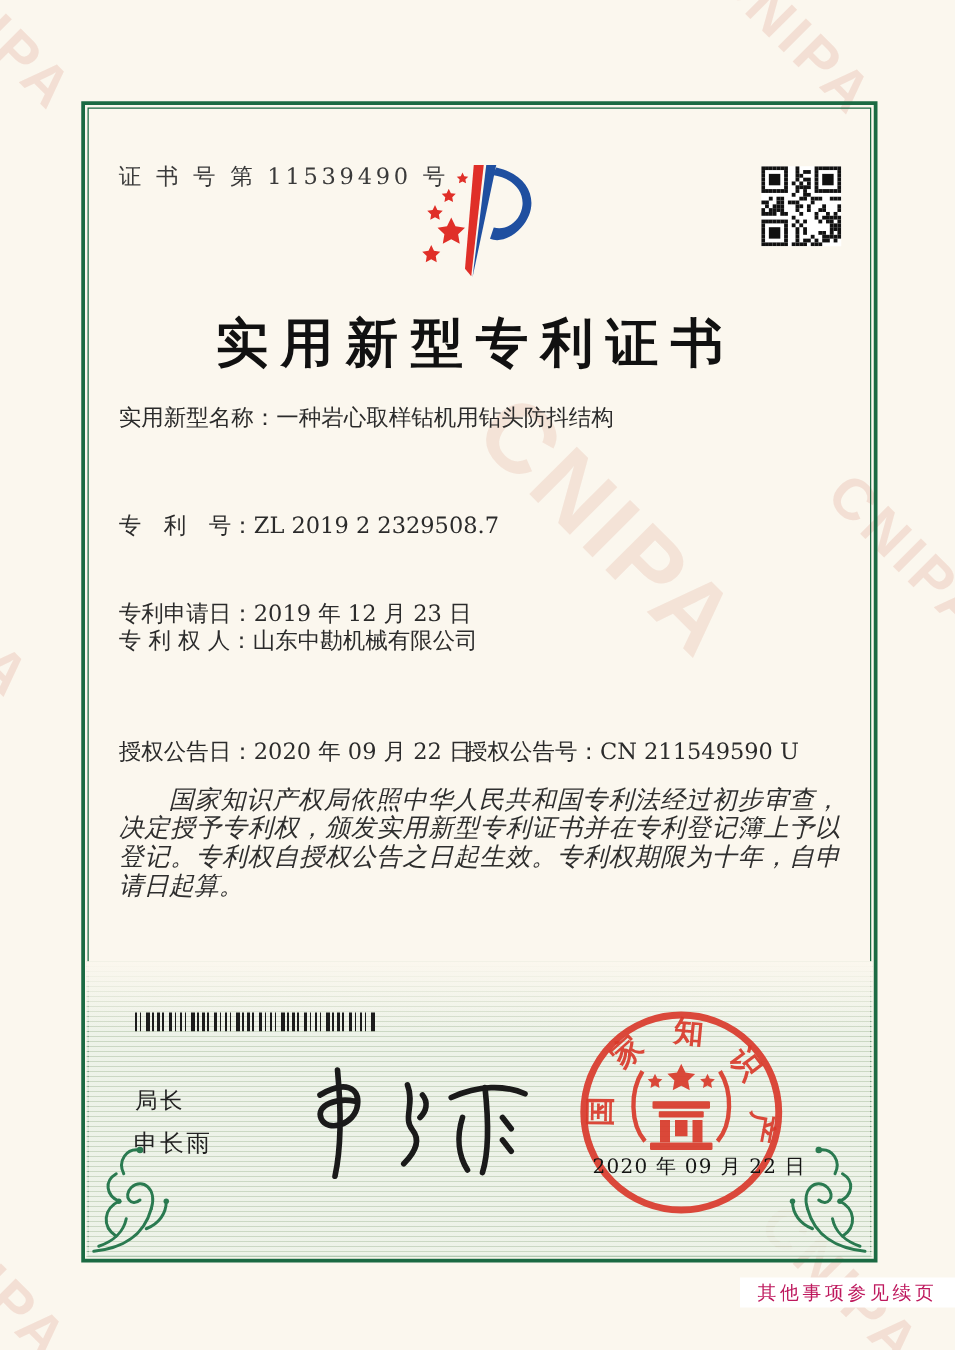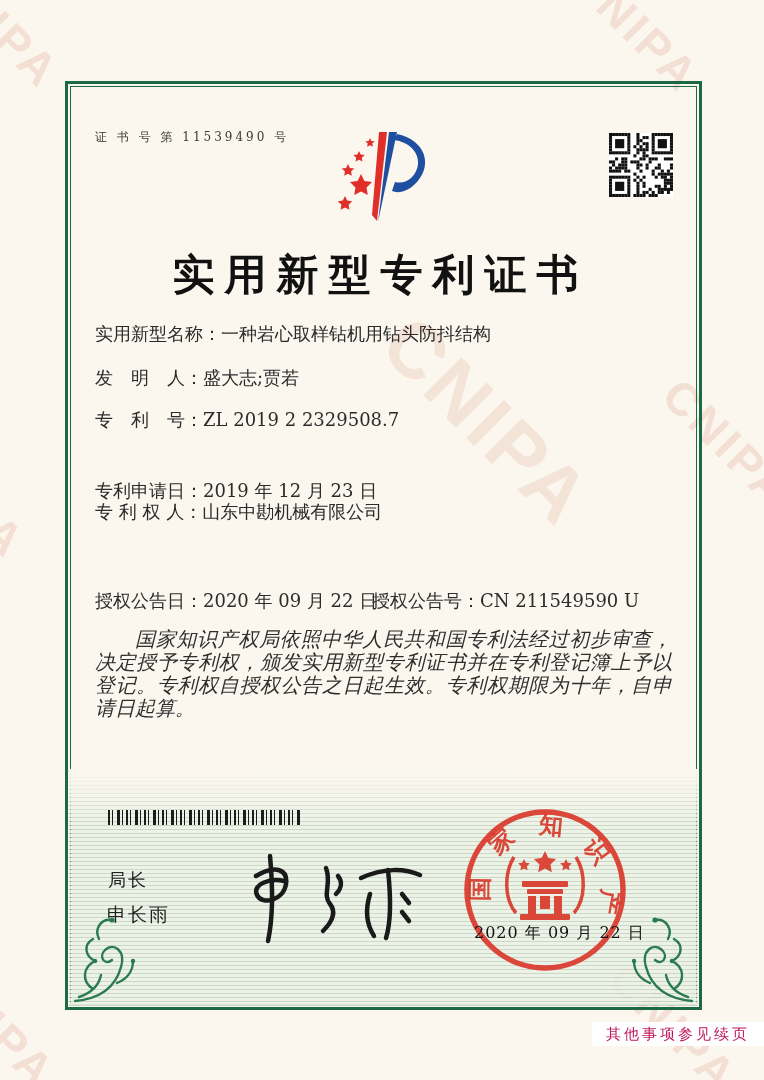--- a/index.html
+++ b/index.html
@@ -41,21 +41,21 @@
   }
   .band-fade{
     position:absolute; left:0; right:0; top:0; height:56px;
     background:linear-gradient(180deg,#fbf7ee 0%, rgba(251,247,238,0) 100%);
   }
   .flourish{position:absolute; width:82px; height:96px;}
   .flourish.bl{left:3px; bottom:2px;}
   .flourish.br{right:3px; bottom:2px; transform:scaleX(-1);}
   
   .cert-number{
-    position:absolute; left:95px; top:129px; font-size:12px; letter-spacing:3px;
+    position:absolute; left:95px; top:129px; font-size:18px; letter-spacing:3px;
     color:#3a3a3a;
   }
   .logo{position:absolute; left:328px; top:130px;}
   .qr{position:absolute; left:609px; top:133px; width:64px; height:64px; background:#fff;}
   .title{
     position:absolute; left:65px; width:631px; top:231px;
     text-align:center; font-size:42px; font-weight:bold; letter-spacing:10px;
     color:#111;
     margin-top:16px;
   }
@@ -364,23 +364,20 @@
       <rect x="13" y="20" width="1" height="1" fill="#111"></rect>
       <rect x="14" y="20" width="1" height="1" fill="#111"></rect>
       <rect x="15" y="20" width="1" height="1" fill="#111"></rect>
     </svg>
 
   <div class="title z">实用新型专利证书</div>
 
   <div class="field-row fr1 z">
     <span class="f-label">实用新型名称：</span><span class="f-value">一种岩心取样钻机用钻头防抖结构</span>
   </div>
-  <div class="field-row fr2 z">
-    <span class="f-label">发　明　人：</span><span class="f-value">盛大志;贾若</span>
-  </div>
   <div class="field-row fr3 z">
     <span class="f-label">专　利　号：</span><span class="f-value">ZL 2019 2 2329508.7</span>
   </div>
   <div class="field-row fr4 z">
     <span class="f-label">专利申请日：</span><span class="f-value">2019 年 12 月 23 日</span>
   </div>
   <div class="field-row fr5 z">
     <span class="f-label">专 利 权 人：</span><span class="f-value">山东中勘机械有限公司</span>
   </div>
   <div class="field-row fr7 z">

